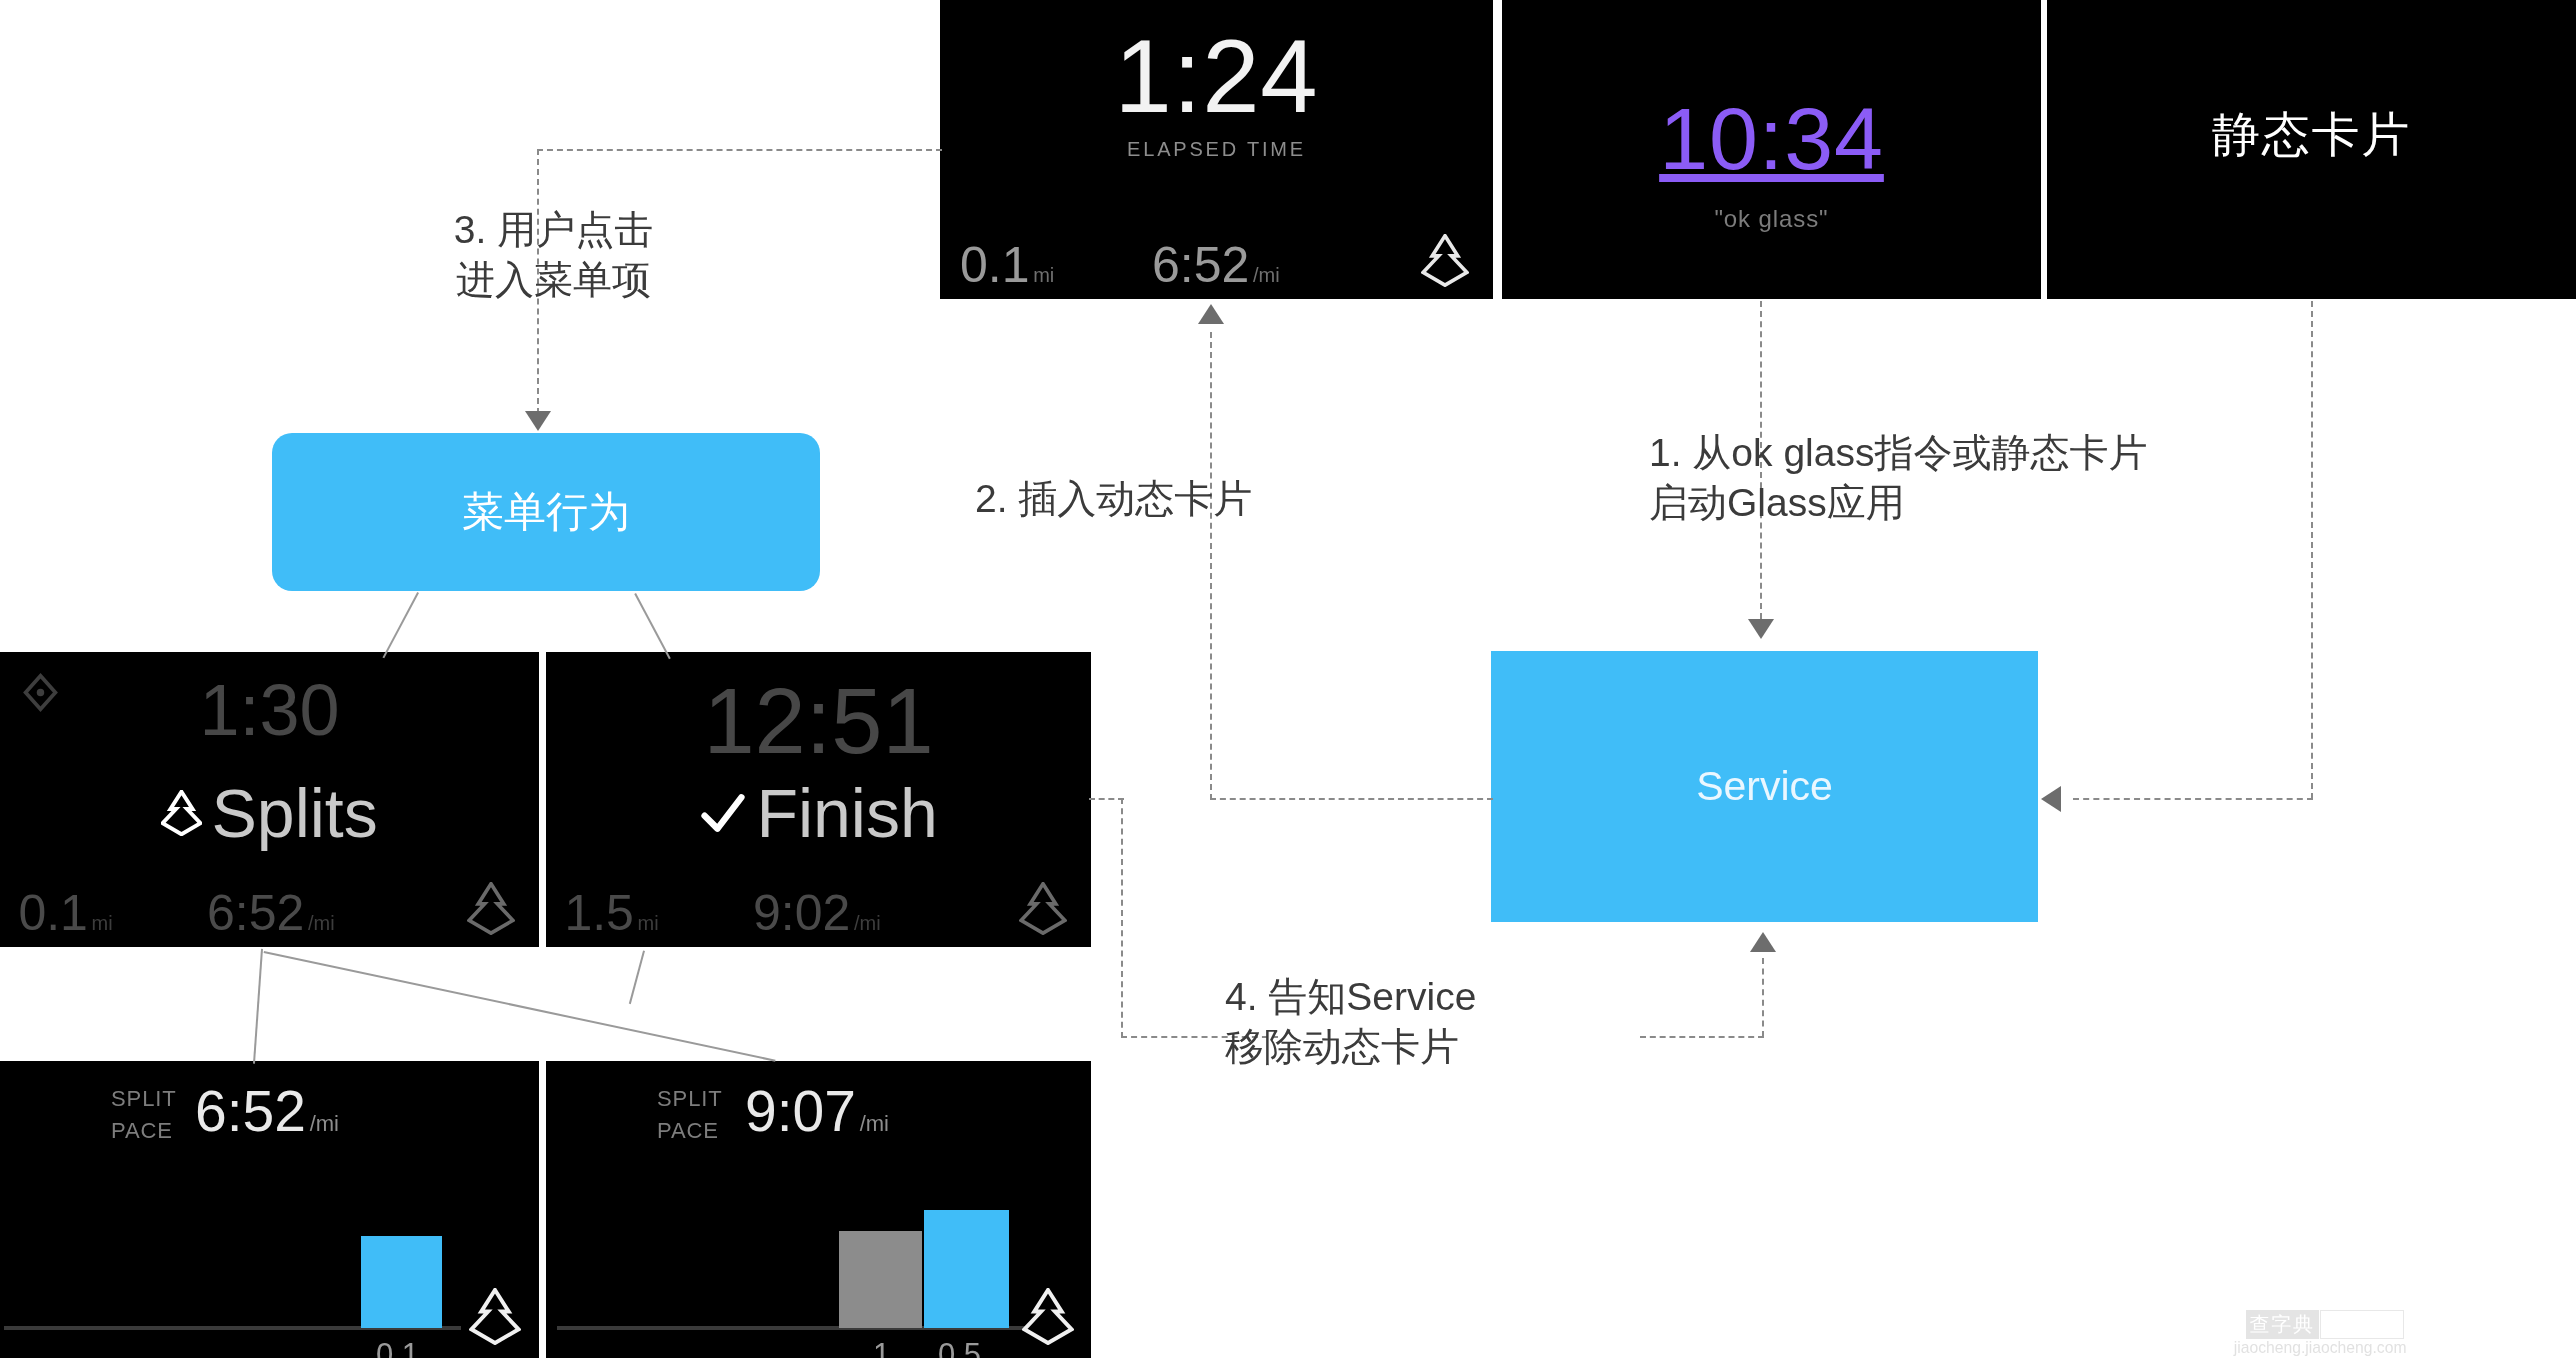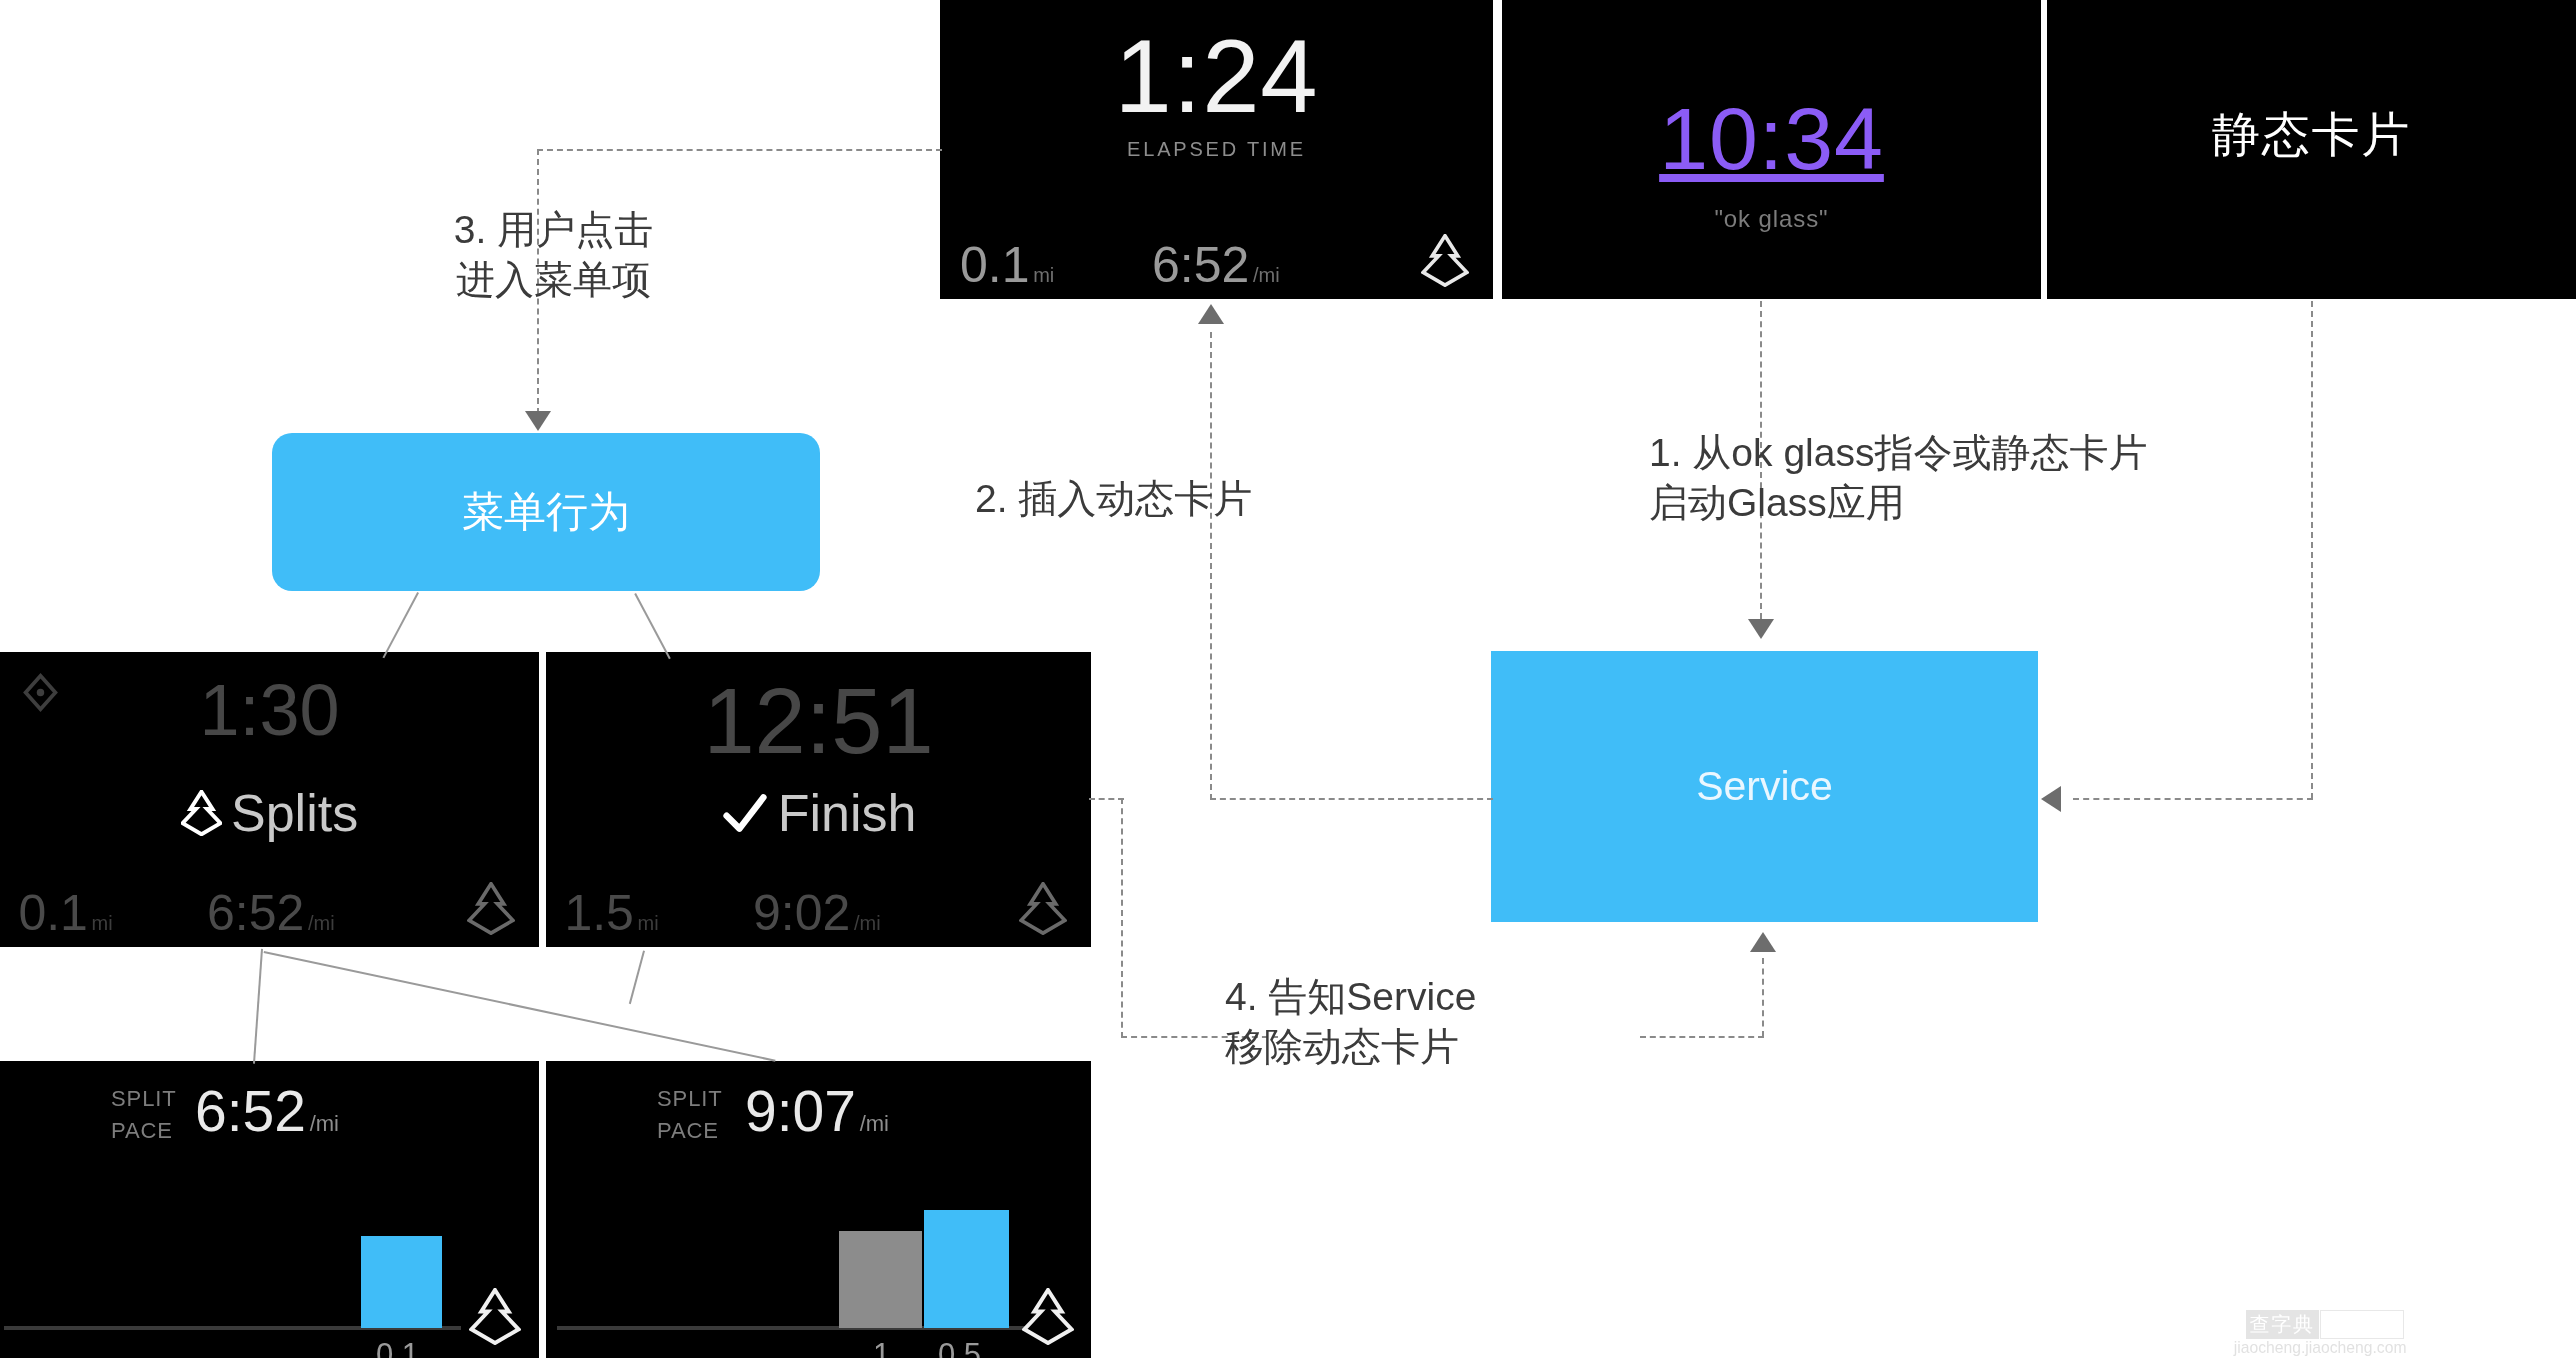--- a/index.html
+++ b/index.html
@@ -44,21 +44,21 @@
   .nav-ico{position:absolute;}
 
   
   .dim-num{
     position:absolute;left:0;right:0;text-align:center;
     color:#474747;font-weight:300;
   }
   .menu-ovl{
     position:absolute;left:0;right:0;
     display:flex;align-items:center;justify-content:center;
-    color:#c9c9c9;font-weight:300;font-size:52px;
+    color:#c9c9c9;font-weight:300;font-size:68px;
   }
   .menu-ovl .gi{margin-right:9.2px;display:flex;align-items:center;}
 
   
   .bluebox{
     position:absolute;background:#40bdf8;
     display:flex;align-items:center;justify-content:center;
     color:#ffffff;
   }
   .bluebox.cn{font-size:42px;}

